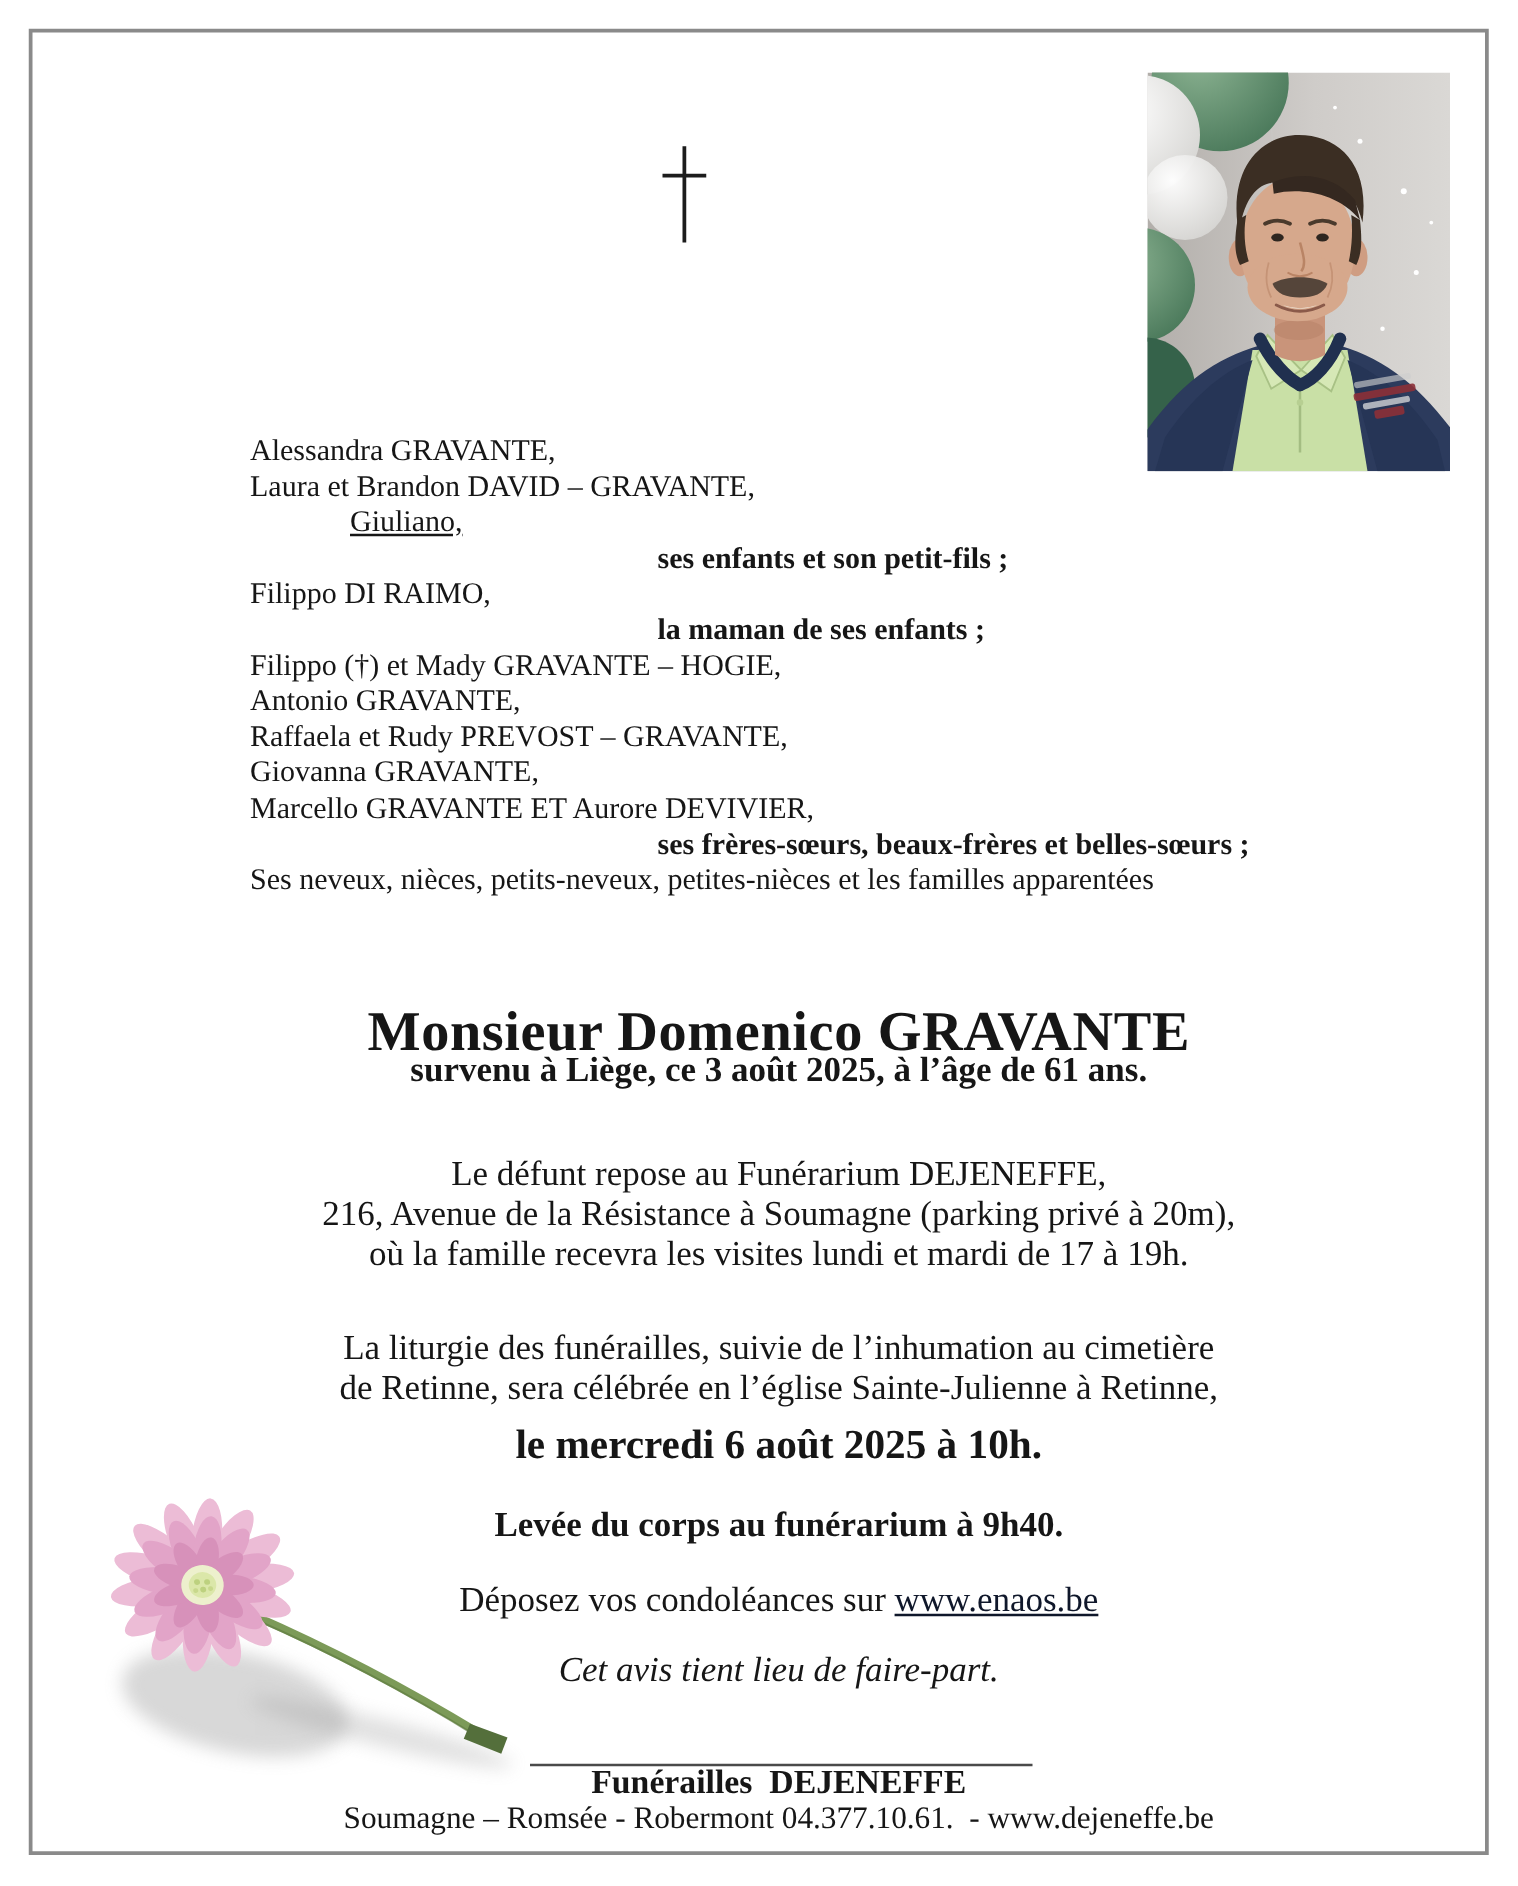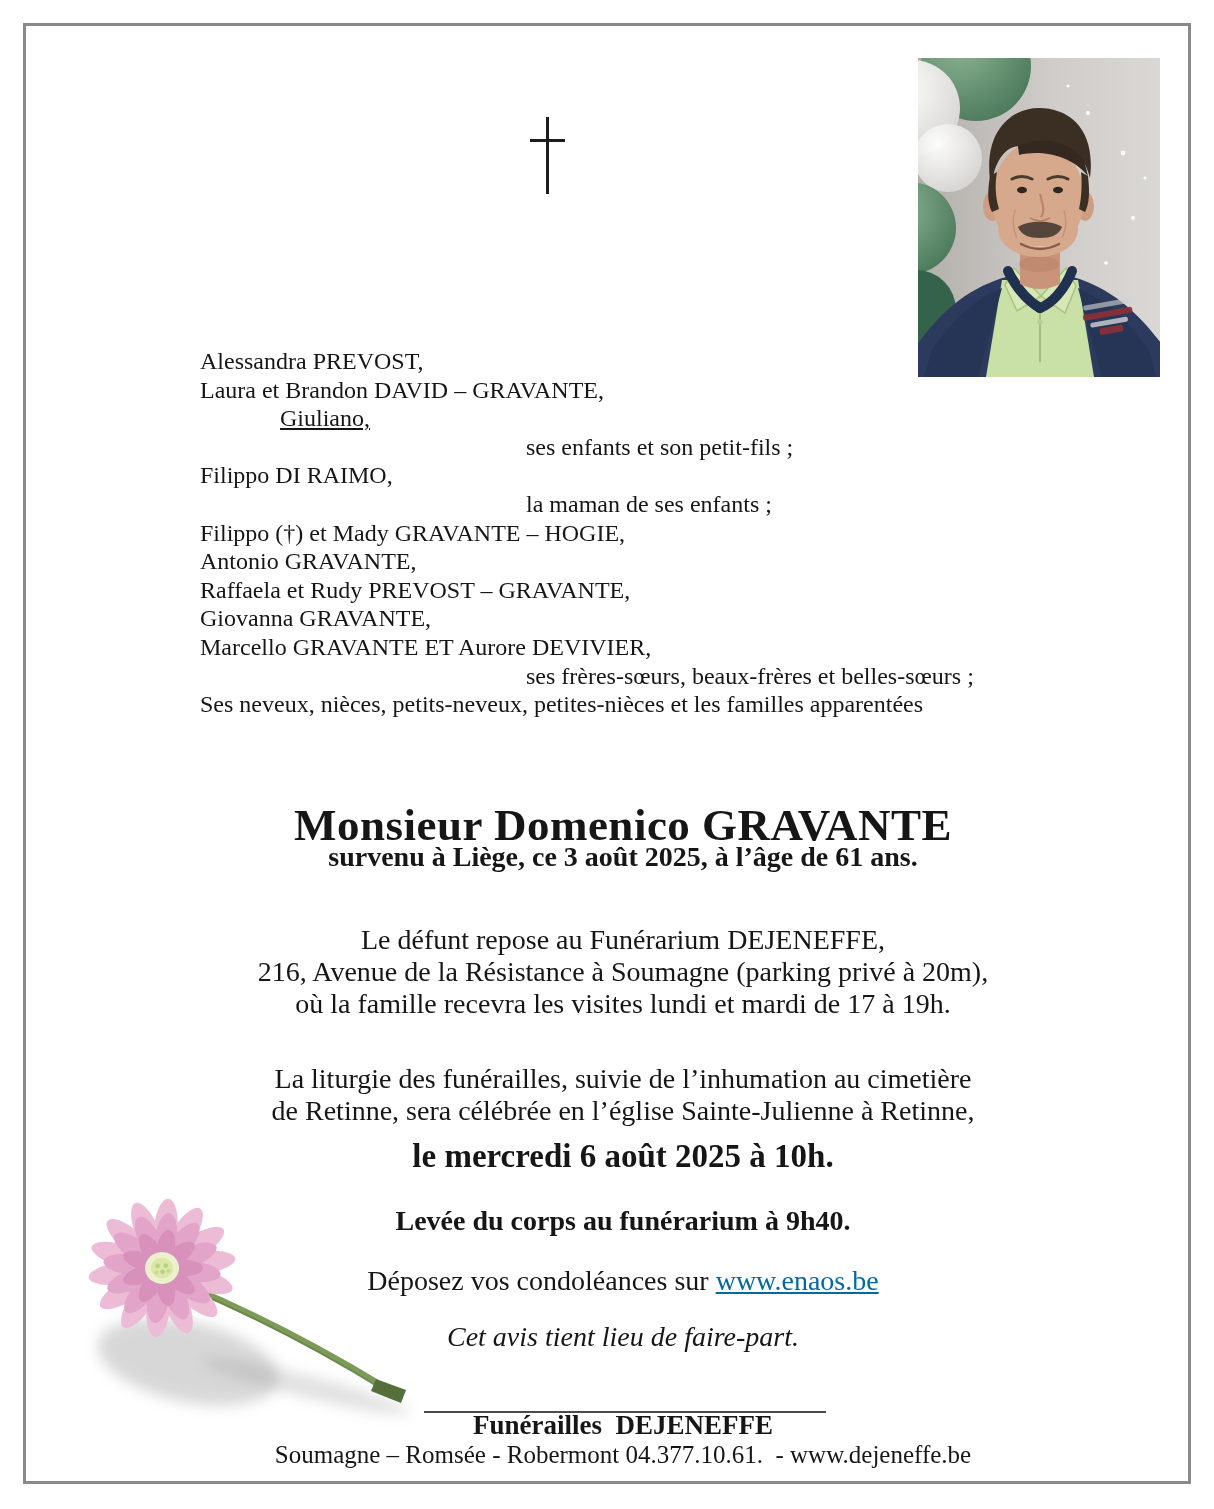--- a/index.html
+++ b/index.html
@@ -21,35 +21,35 @@
   .cross-h{position:absolute;left:530px;top:139px;width:35px;height:3px;background:#1c1c1c;}
   
   .portrait{position:absolute;left:918px;top:58px;width:242px;height:319px;}
   
   .names{
     position:absolute;left:200px;top:347px;width:920px;
     font-size:24px;line-height:28.6px;
   }
   .names .line{white-space:nowrap;}
   .names .indent1{padding-left:80px;text-decoration:underline;}
-  .names .tab{padding-left:326px;}
+  .names .tab{padding-left:326px;font-weight:bold;}
   
   .cz{position:absolute;left:30px;width:1186px;text-align:center;}
   .title{top:799px;font-size:45px;font-weight:bold;letter-spacing:.5px;}
   .subtitle{top:841px;font-size:28px;font-weight:bold;}
   .repose{top:924px;font-size:28px;line-height:32.2px;}
   .liturgy{top:1063px;font-size:28px;line-height:32.2px;}
   .dateline{top:1138px;font-size:33px;font-weight:bold;}
   .levee{top:1205px;font-size:28px;font-weight:bold;}
   .depose{top:1265px;font-size:28px;}
   .notice{top:1321px;font-size:28px;font-style:italic;}
   .company{top:1410px;font-size:27px;font-weight:bold;white-space:pre;}
   .address{top:1441px;font-size:25px;white-space:pre;}
   .bold{font-weight:normal;}
-  a.enaos{color:#0369a1;text-decoration:underline;cursor:pointer;}
+  a.enaos{color:#0f172a;text-decoration:underline;cursor:pointer;}
   .rule{position:absolute;left:424px;top:1411px;width:402px;border-top:2px solid #4a4a4a;height:0;}
   
   .flower{position:absolute;left:70px;top:1190px;width:352px;height:242px;}
 </style>
 </head>
 <body>
 
 <div class="page">
   <div class="frame"></div>
 
@@ -138,21 +138,21 @@
         <path d="M 100 169 C 110 162 134 162 144 169 C 141 177 133 180 122 180 C 111 180 103 177 100 169 Z" fill="#55453a"></path>
         <path d="M 103 186 Q 122 196 141 186" stroke="#8a5a4a" stroke-width="2.4" fill="none" stroke-linecap="round"></path>
         <path d="M 108 186 Q 122 192 136 186 Q 122 191 108 186 Z" fill="#efe6da"></path>
         <path d="M 97 152 C 94 162 95 172 99 180" stroke="#bd8a6c" stroke-width="1.4" fill="none" opacity="0.7"></path>
         <path d="M 146 152 C 149 162 148 172 144 180" stroke="#bd8a6c" stroke-width="1.4" fill="none" opacity="0.7"></path>
       </g>
     </svg>
   </div>
 
   <div class="names">
-    <div class="line">Alessandra PREVOST,</div>
+    <div class="line">Alessandra GRAVANTE,</div>
     <div class="line">Laura et Brandon DAVID – GRAVANTE,</div>
     <div class="line indent1">Giuliano,</div>
     <div class="line tab">ses enfants et son petit-fils ;</div>
     <div class="line">Filippo DI RAIMO,</div>
     <div class="line tab">la maman de ses enfants ;</div>
     <div class="line">Filippo (†) et Mady GRAVANTE – HOGIE,</div>
     <div class="line">Antonio GRAVANTE,</div>
     <div class="line">Raffaela et Rudy PREVOST – GRAVANTE,</div>
     <div class="line">Giovanna GRAVANTE,</div>
     <div class="line">Marcello GRAVANTE ET Aurore DEVIVIER,</div>

